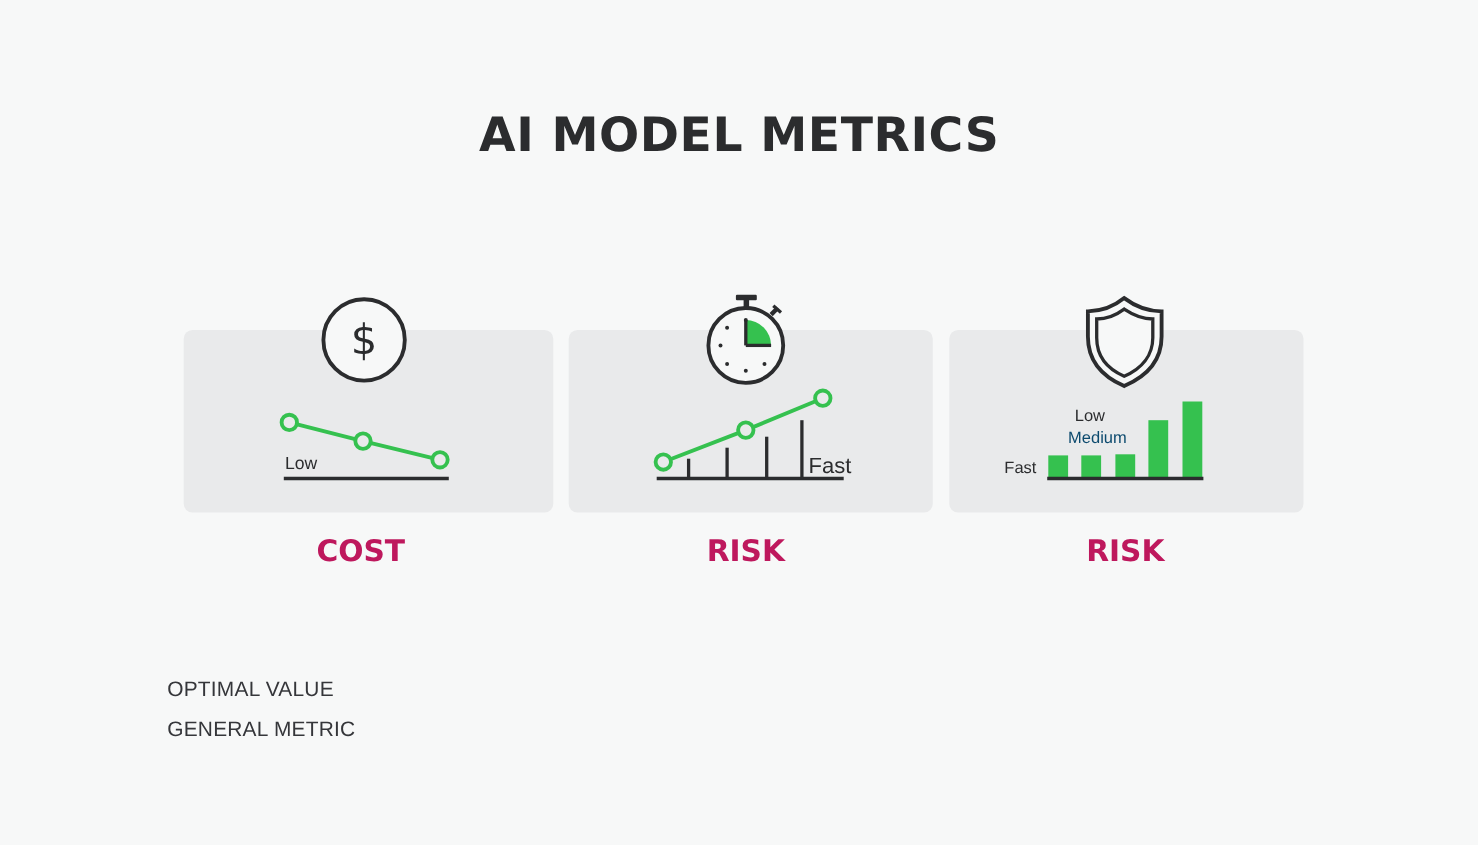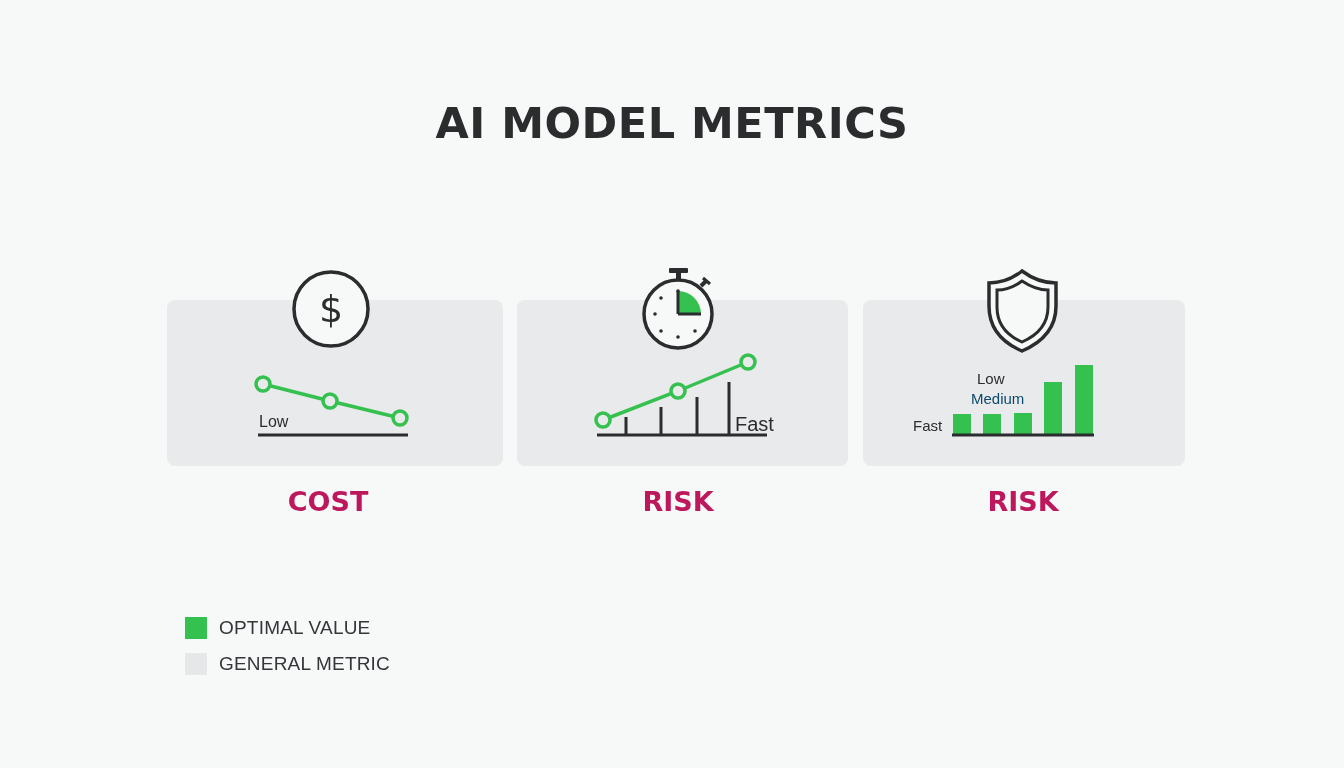--- a/index.html
+++ b/index.html
@@ -16,21 +16,21 @@
   }
   .card {
     position: absolute; top: 300px; height: 166px;
     background: #e9eaeb; border-radius: 8px;
   }
   .card-label {
     position: absolute; top: 486px; font-size: 27px; font-weight: bold;
     text-align: center; color: #be185d;
   }
   svg.overlay { position: absolute; left: 0; top: 0; }
-  .legend-item { position: absolute; left: 185px; height: 22px; display: flex; align-items: center; }
+  .legend-item { position: absolute; left: 152px; height: 22px; display: flex; align-items: center; flex-direction: column; }
   .swatch { width: 22px; height: 22px; margin-right: 12px; }
   .legend-text { font-size: 19px; color: #35363a; font-family: "Liberation Sans", sans-serif; letter-spacing: 0.2px; }
 </style>
 </head>
 <body>
 
 <div class="title">AI MODEL METRICS</div>
 
 <div class="card" style="left:167px; width:336px;"></div>
 <div class="card" style="left:517px; width:331px;"></div>

